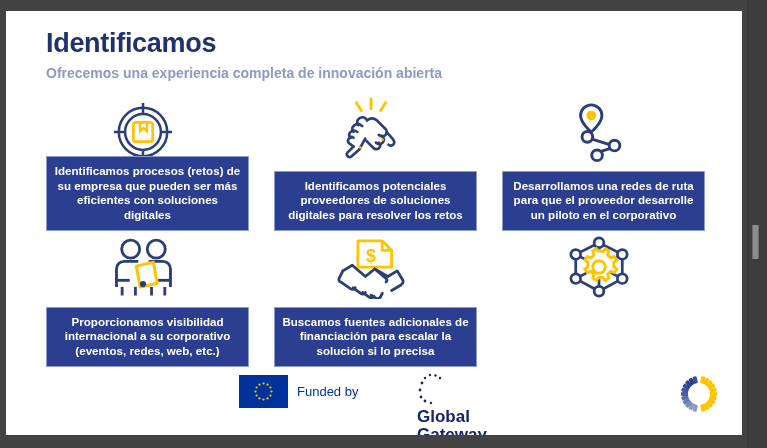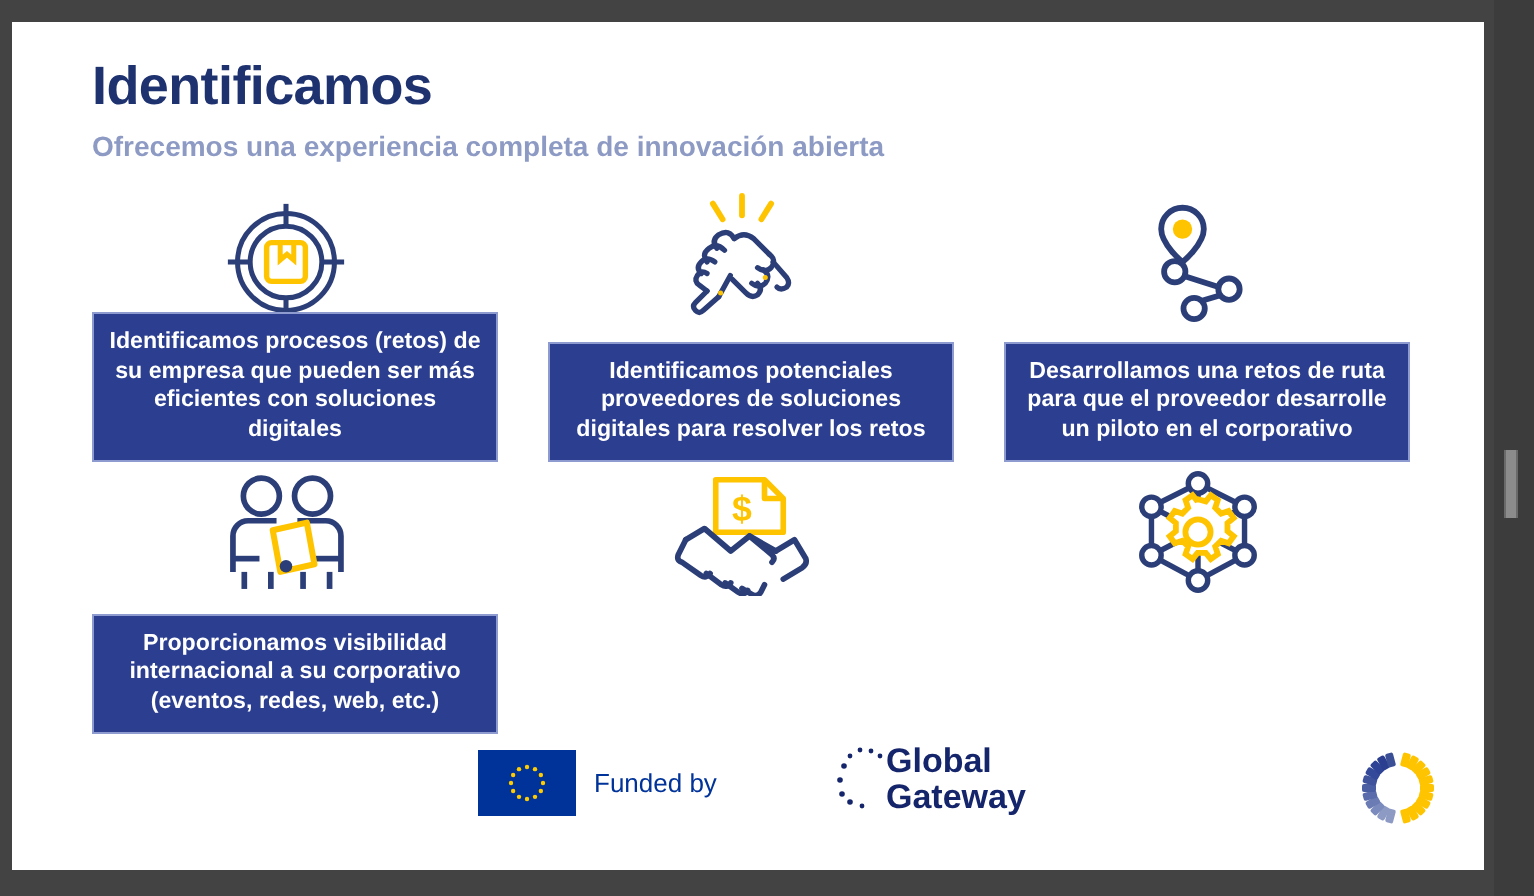--- a/index.html
+++ b/index.html
@@ -147,20 +147,21 @@
     line-height: 1.32;
     white-space: nowrap;
   }
 
   #gg-logo {
     position: absolute;
     left: 410px;
     top: 1px;
     display: flex;
     align-items: flex-start;
+    flex-direction: column;
   }
   #gg-stars { width: 26px; height: 36px; }
   #gg-text {
     margin-left: 1px;
     color: #15256b;
     font-size: 17px;
     font-weight: bold;
     line-height: 1.08;
     white-space: nowrap;
   }
@@ -247,21 +248,21 @@
               <circle cx="24" cy="15" r="5" fill="#ffc400"></circle>
               <circle cx="20" cy="37" r="5.5" fill="none" stroke="#2b3e77" stroke-width="3"></circle>
               <circle cx="48" cy="46" r="5.5" fill="none" stroke="#2b3e77" stroke-width="3"></circle>
               <circle cx="30" cy="56" r="5.5" fill="none" stroke="#2b3e77" stroke-width="3"></circle>
               <line x1="24" y1="39" x2="43" y2="45" stroke="#2b3e77" stroke-width="3"></line>
               <line x1="34" y1="52" x2="44" y2="49" stroke="#2b3e77" stroke-width="3"></line>
             </svg>
           </span>
         </div>
         <div class="card-box wide-box">
-          <div class="card-text">Desarrollamos una retos de ruta para que el proveedor desarrolle un piloto en el corporativo</div>
+          <div class="card-text">Desarrollamos una redes de ruta para que el proveedor desarrolle un piloto en el corporativo</div>
         </div>
       </div>
 
       <div class="card">
         <div class="icon-wrap">
           <span>
             <svg width="72" height="62" viewBox="0 0 76 64">
               <circle cx="25" cy="12" r="9.5" fill="none" stroke="#2b3e77" stroke-width="3"></circle>
               <circle cx="52" cy="12" r="9.5" fill="none" stroke="#2b3e77" stroke-width="3"></circle>
               <path d="M10 52 L10 33 a8 8 0 0 1 8 -8 L33 25" fill="none" stroke="#2b3e77" stroke-width="3" stroke-linejoin="round"></path>
@@ -293,20 +294,23 @@
                 <path d="M6 34 L16 28 L30 40 L40 32 L54 40"></path>
                 <path d="M6 34 L2 42 q-1 3 2 4 l10 7 q3 2 5 -1"></path>
                 <path d="M17 52 l8 6 q3 2 5 -1"></path>
                 <path d="M27 57 l7 5 q3 2 5 -1"></path>
                 <path d="M36 60 l5 3 q3 2 5 -1 l2 -4"></path>
                 <path d="M54 40 L64 34 L70 44 q1 3 -2 5 L58 55"></path>
                 <path d="M40 32 L52 42 q2 2 0 4"></path>
               </g>
             </svg>
           </span>
+        </div>
+        <div class="card-box wide-box">
+          <div class="card-text">Buscamos fuentes adicionales de financiación para escalar la solución si lo precisa</div>
         </div>
       </div>
 
       <div class="card">
         <div class="icon-wrap">
           <span>
             <svg width="66" height="64" viewBox="0 0 68 66">
               <g stroke="#2b3e77" stroke-width="2.8" fill="none">
                 <line x1="34" y1="8" x2="10" y2="20"></line>
                 <line x1="34" y1="8" x2="58" y2="20"></line>

